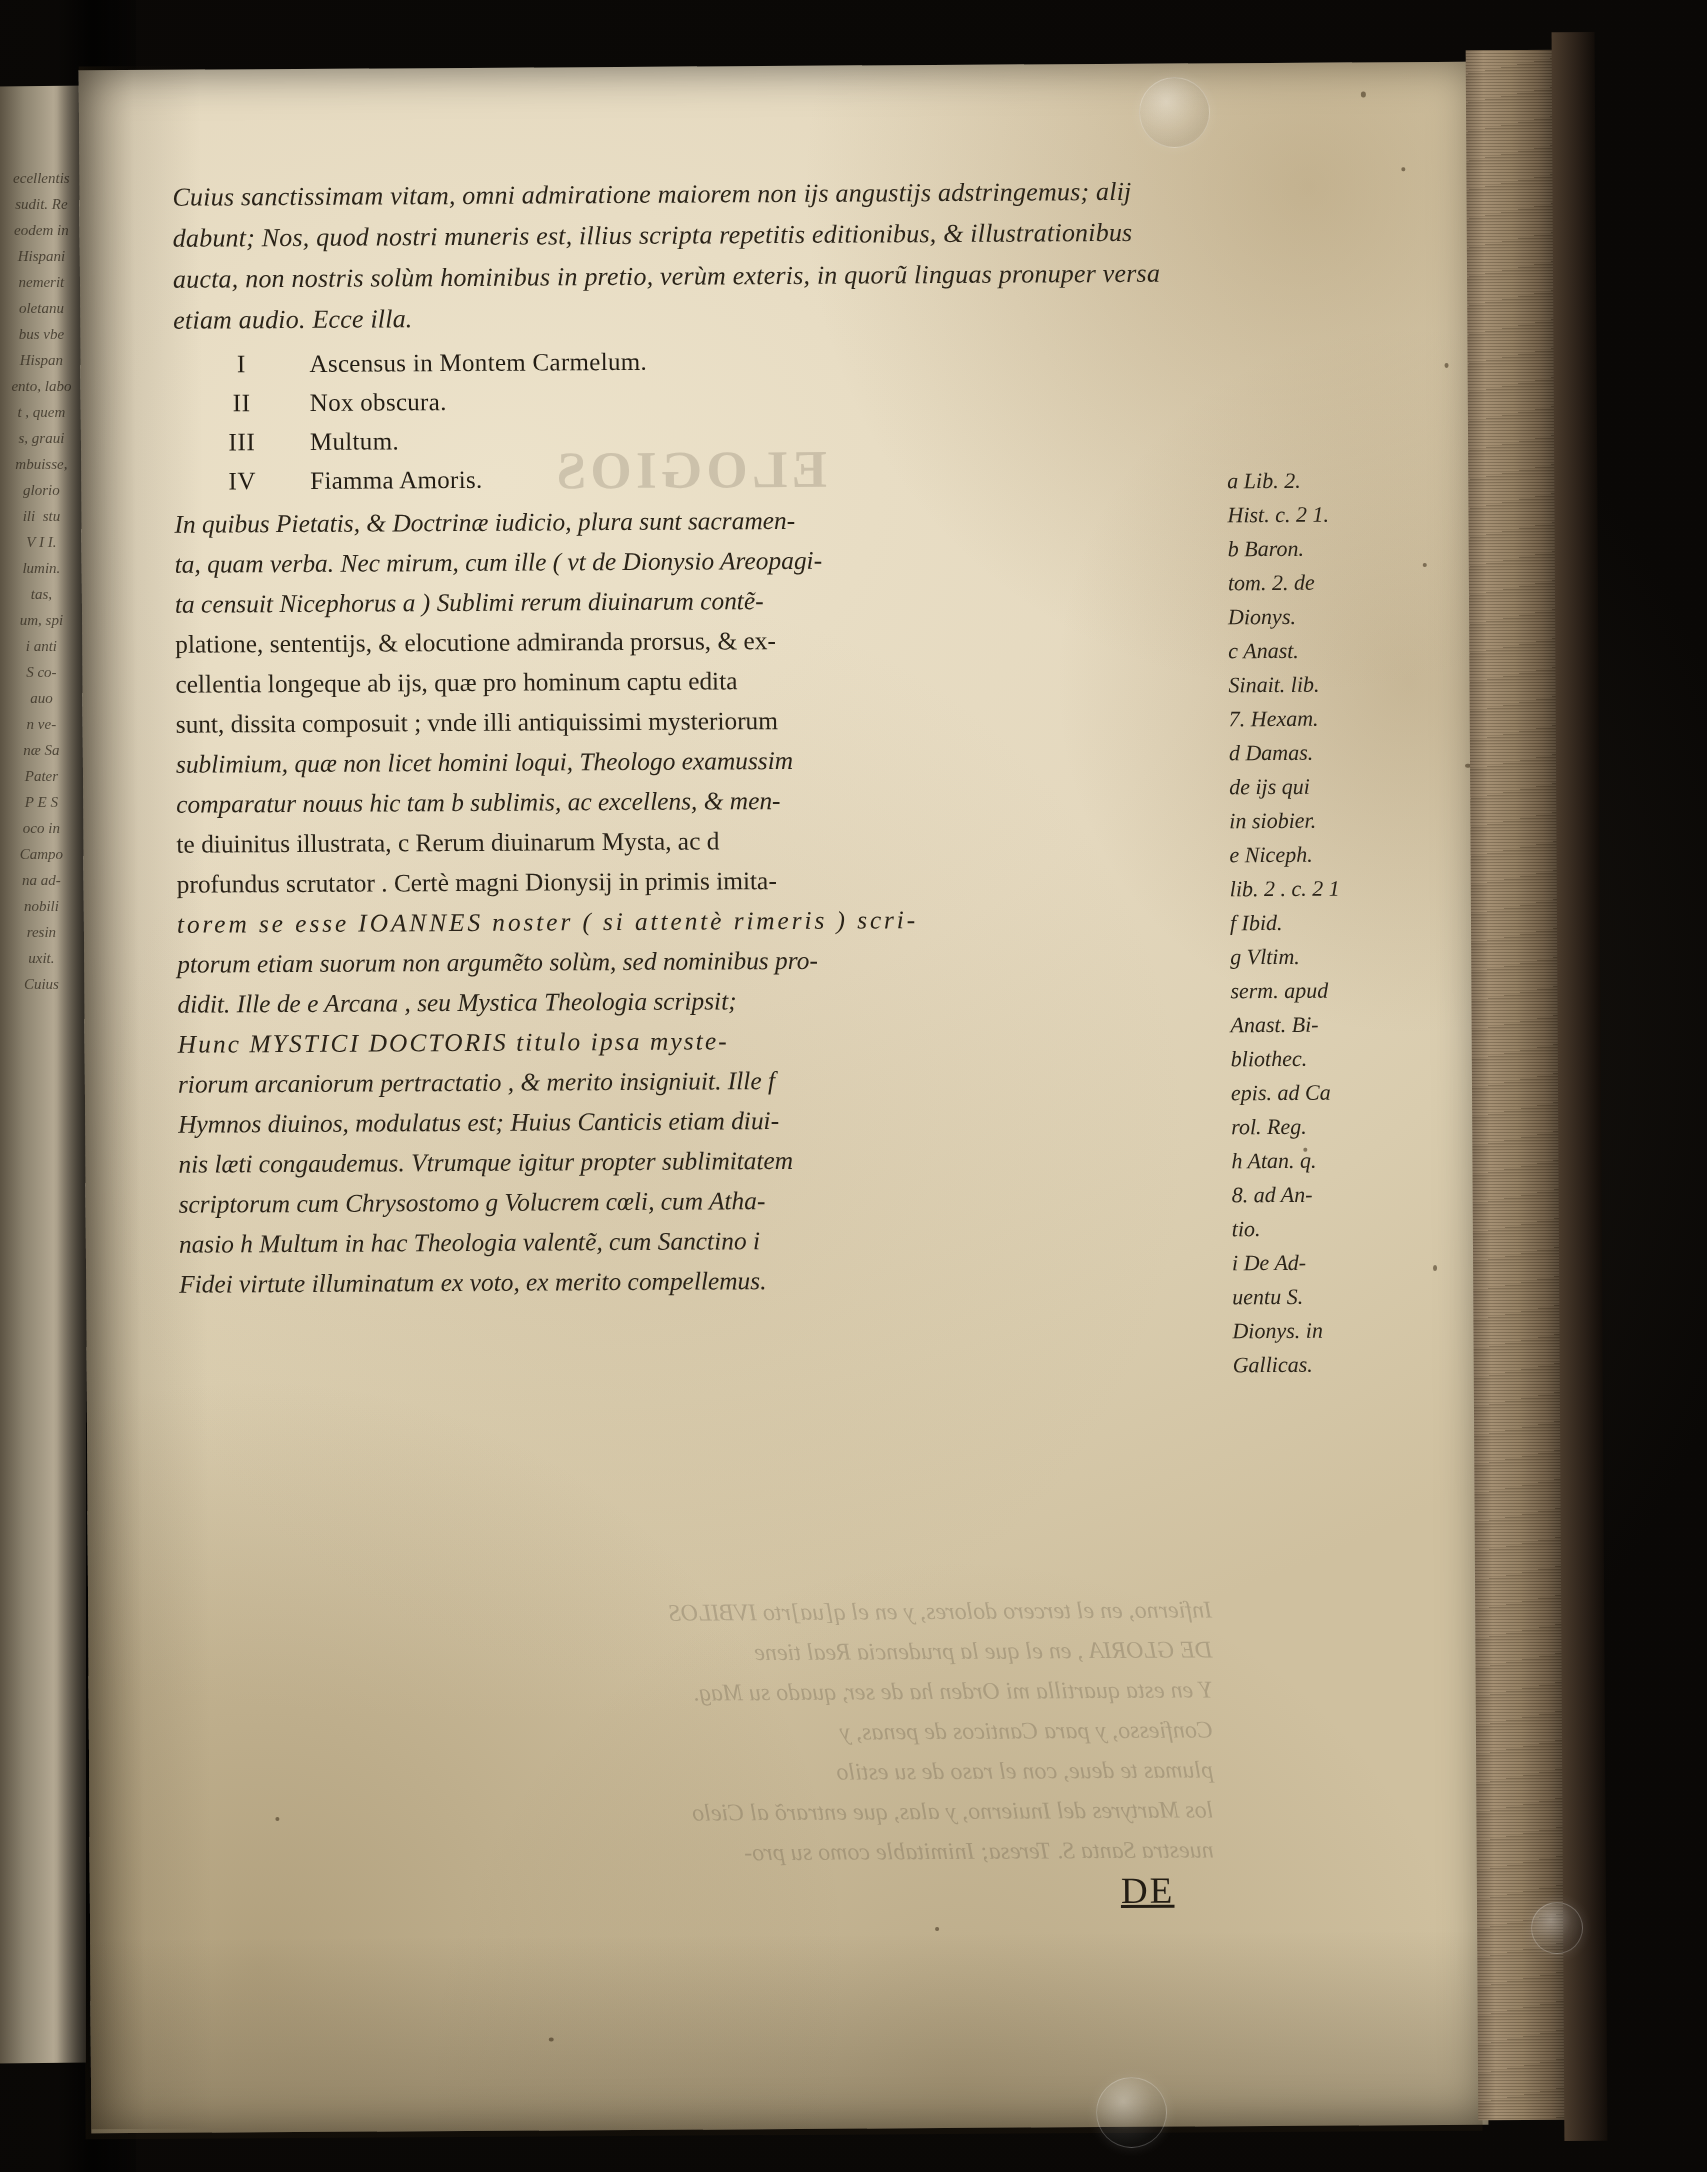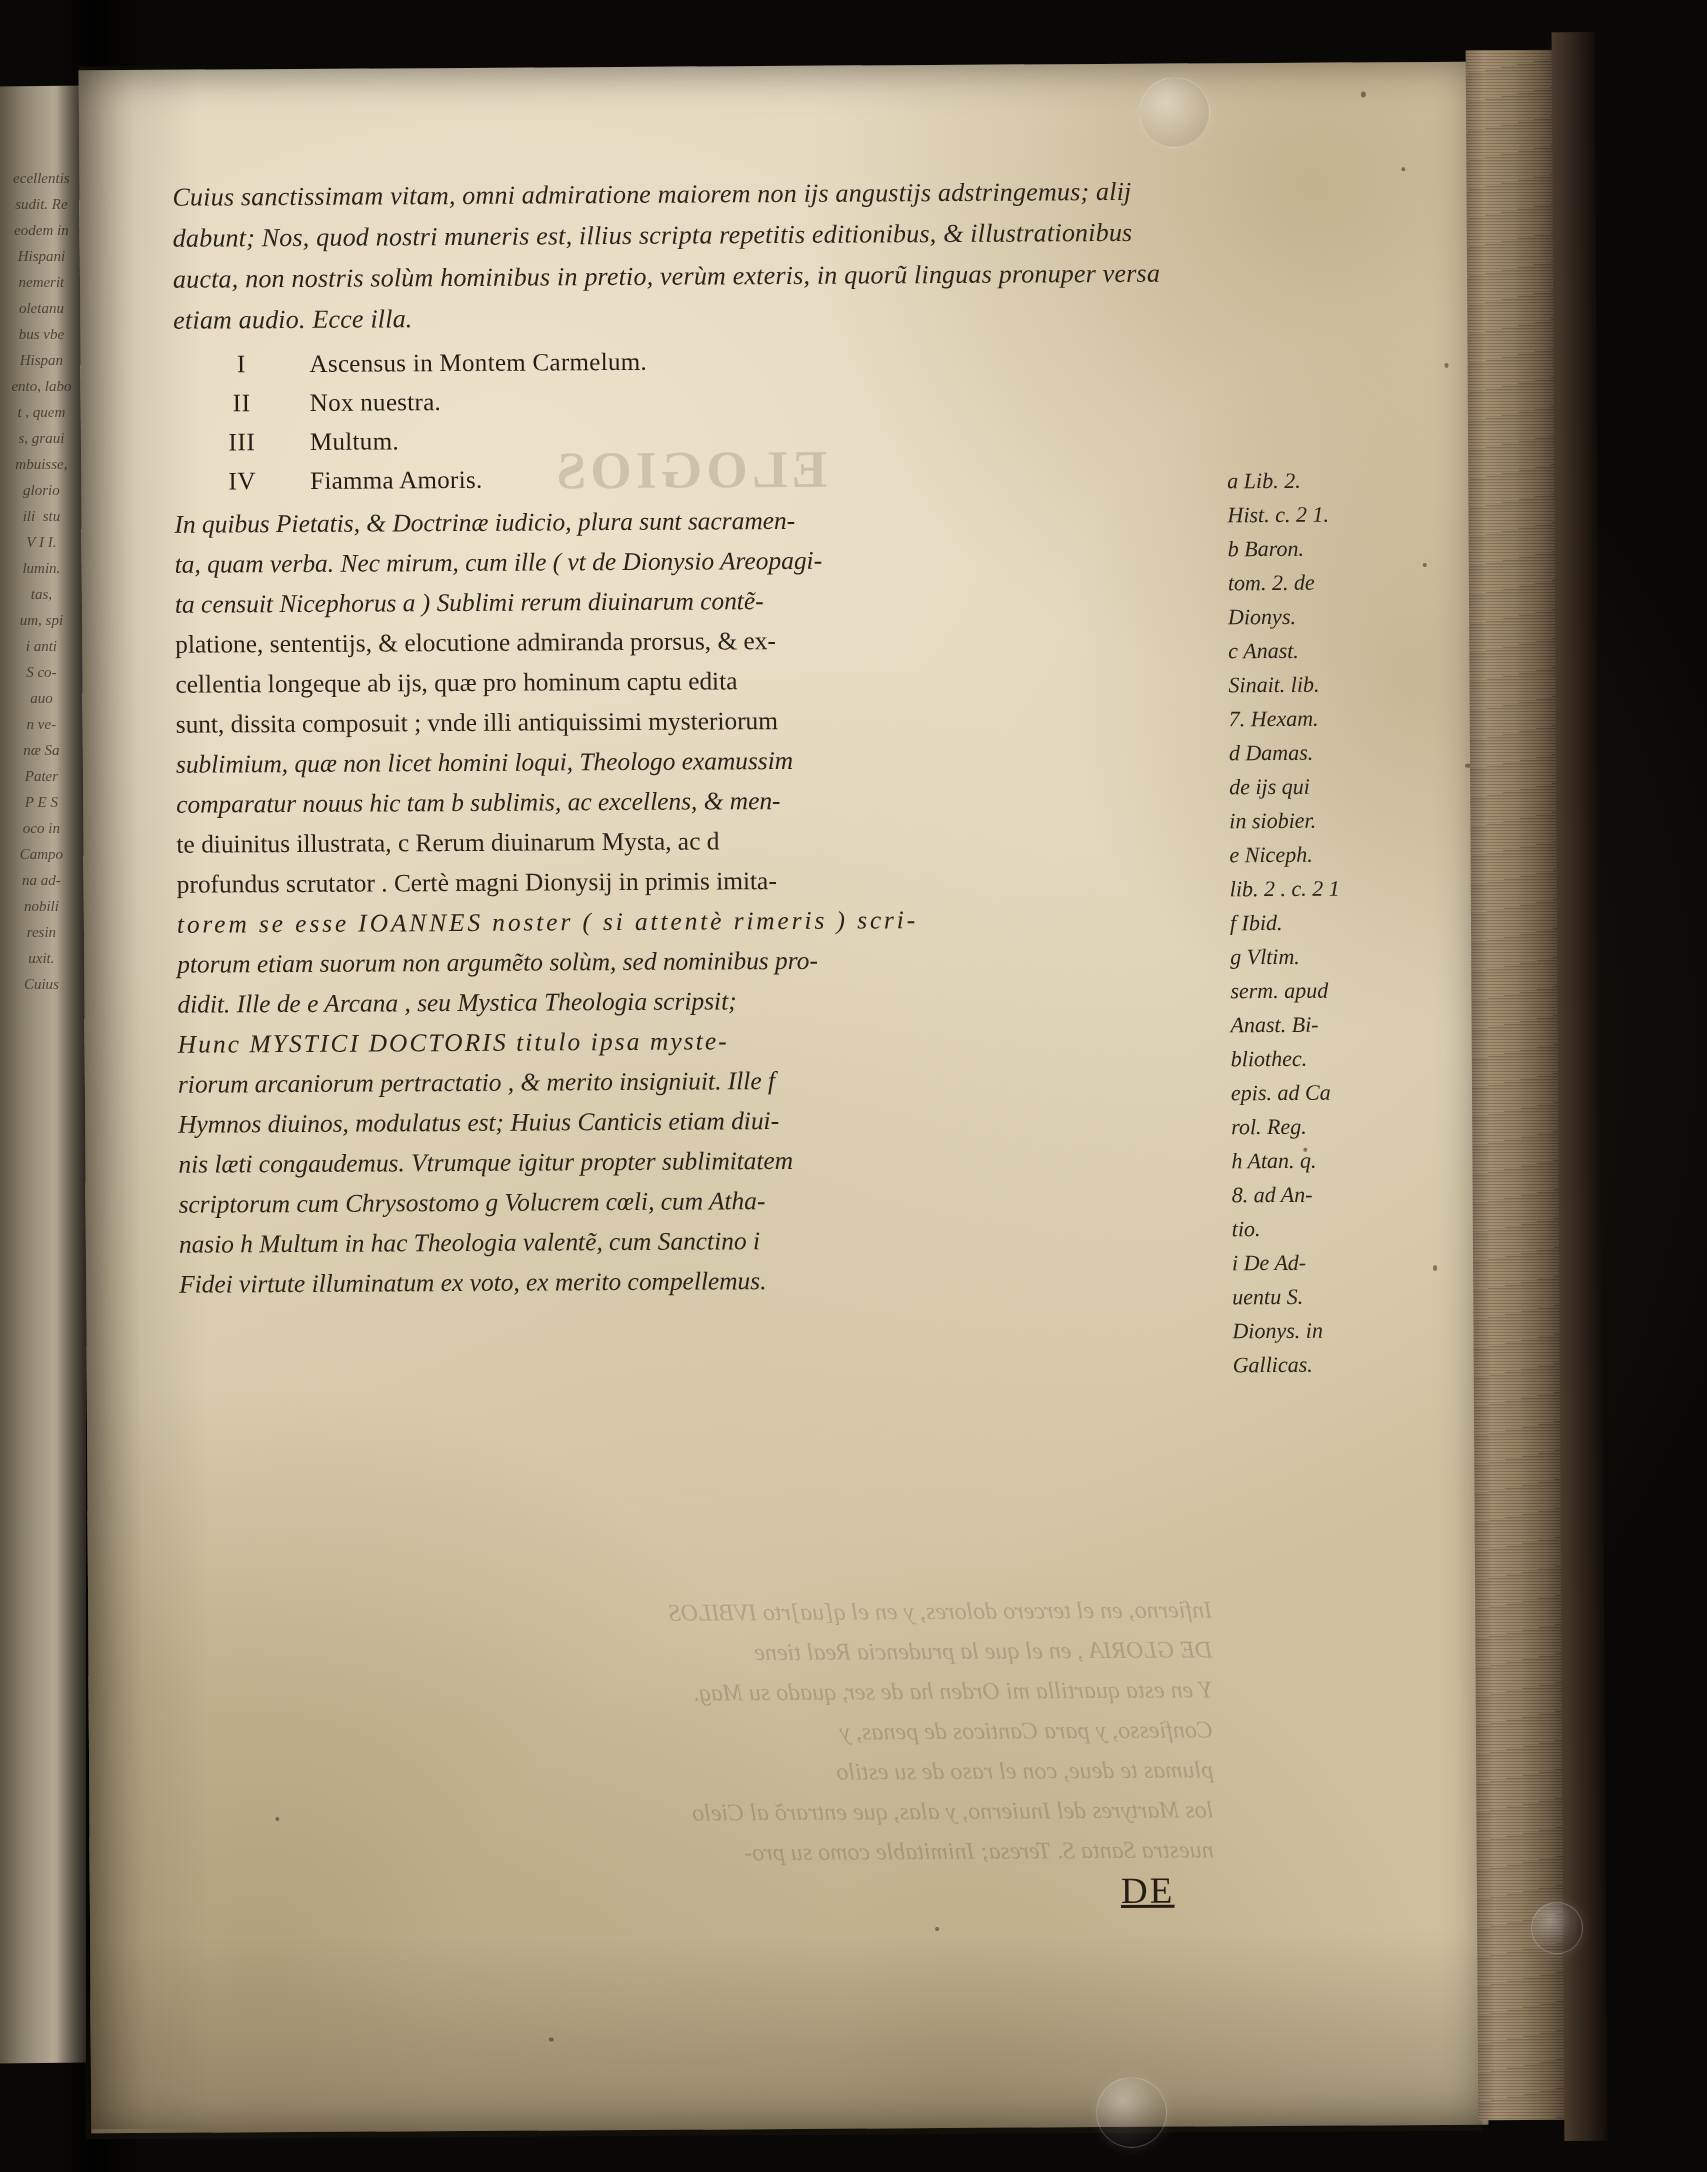--- a/index.html
+++ b/index.html
@@ -341,21 +341,21 @@
 
       <div class="lead">Cuius sanctissimam vitam, omni admiratione maiorem non ijs angustijs adstringemus; alij dabunt; Nos, quod nostri muneris est, illius scripta repetitis editionibus, &amp; illustrationibus aucta, non nostris solùm hominibus in pretio, verùm exteris, in quorũ linguas pronuper versa etiam audio. Ecce illa.</div>
 
       <div class="works-list">
         <div class="work-row">
           <span class="work-num">I</span>
           <span class="work-title">Ascensus in Montem Carmelum.</span>
         </div>
         <div class="work-row">
           <span class="work-num">II</span>
-          <span class="work-title">Nox nuestra.</span>
+          <span class="work-title">Nox obscura.</span>
         </div>
         <div class="work-row">
           <span class="work-num">III</span>
           <span class="work-title">Multum.</span>
         </div>
         <div class="work-row">
           <span class="work-num">IV</span>
           <span class="work-title">Fiamma Amoris.</span>
         </div>
       </div>

